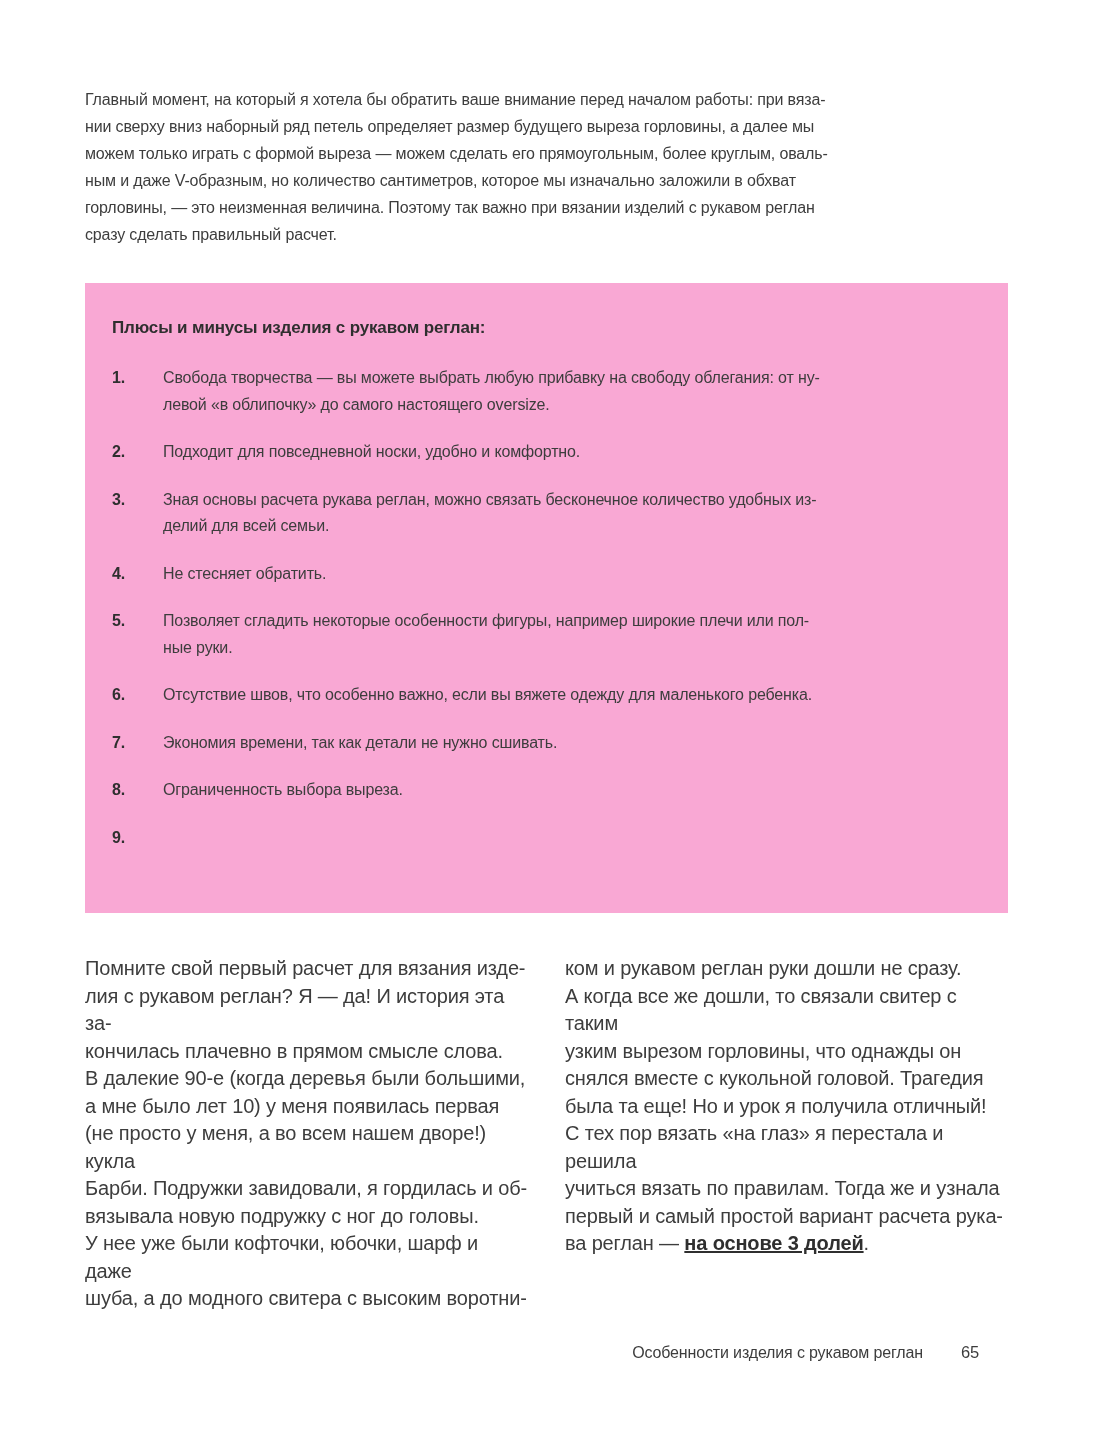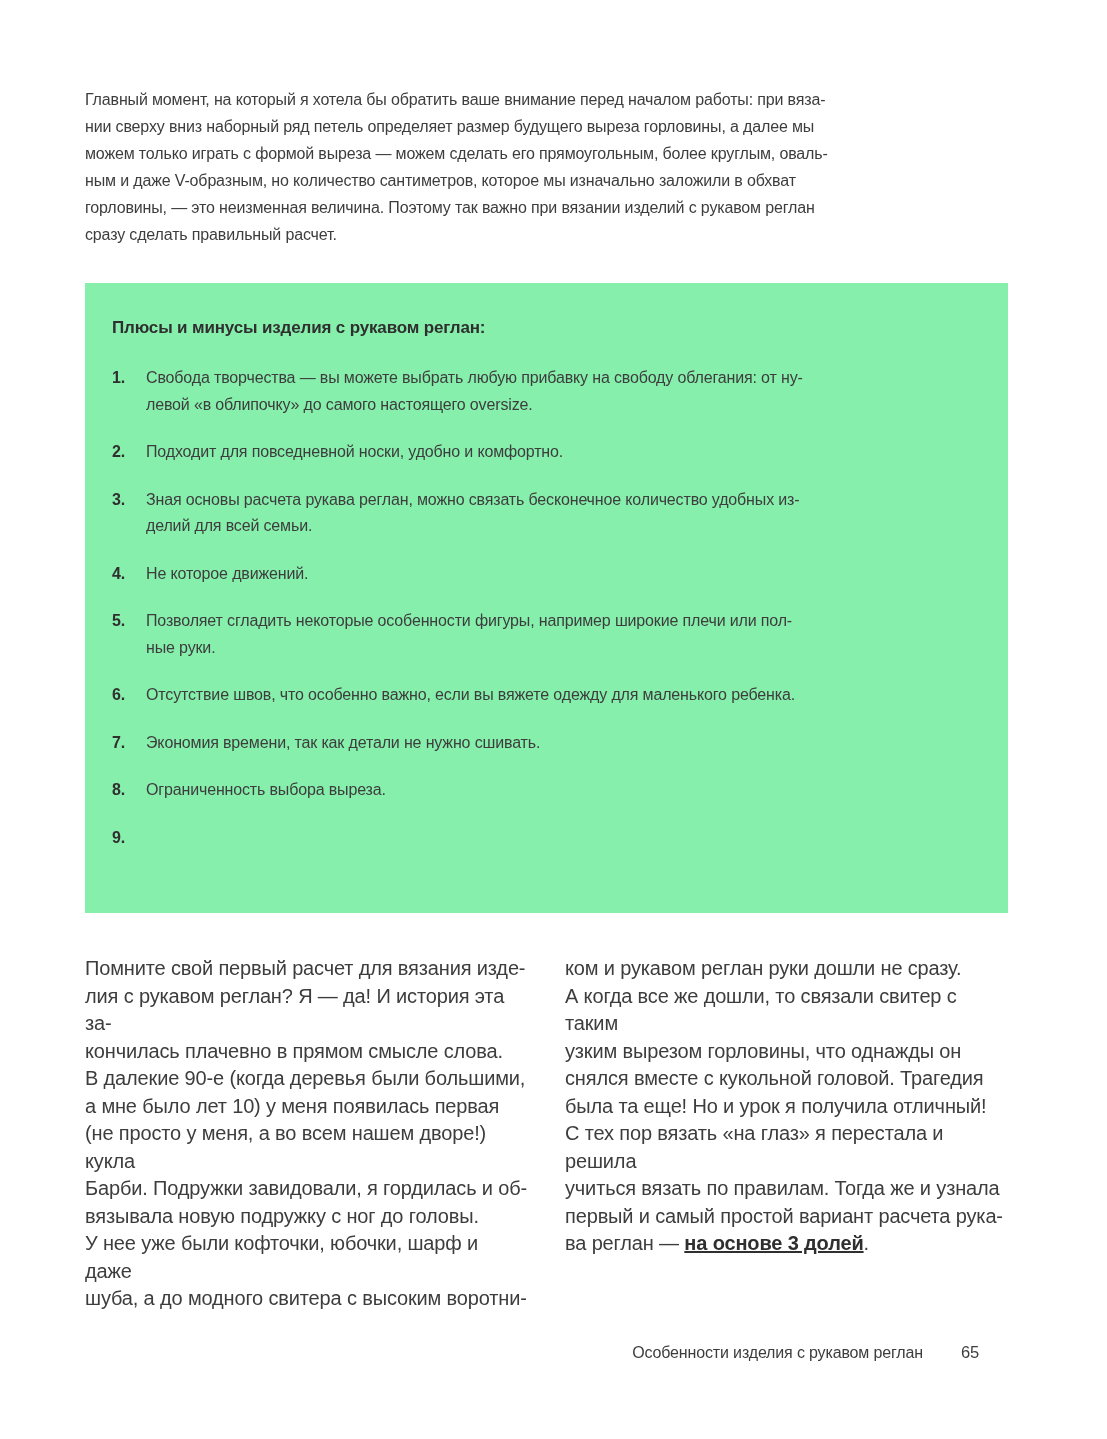--- a/index.html
+++ b/index.html
@@ -39,21 +39,21 @@
   .box-item {
     display: flex;
     margin-bottom: 21px;
     font-size: 16px; line-height: 26.5px;
   }
   .box-item .num {
     flex: none; width: 34px;
     font-weight: bold;
     color: #2f2f2f;
   }
-  .box-item .item-text { white-space: pre-line; }
+  .box-item .item-text { white-space: pre-line; margin-left: 17px; }
   .columns {
     position: absolute;
     left: 85px; top: 955px; width: 925px;
     display: flex; gap: 35px;
     font-size: 20px; line-height: 27.5px;
   }
   .col { width: 445px; white-space: pre-line; }
   .col strong { font-weight: bold; color: #2f2f2f; text-decoration: underline; }
   .footer {
     position: absolute;
@@ -68,40 +68,40 @@
 
 <div class="page" style="color: rgb(61, 61, 61);">
 
   <p class="intro">Главный момент, на который я хотела бы обратить ваше внимание перед началом работы: при вяза-
 нии сверху вниз наборный ряд петель определяет размер будущего выреза горловины, а далее мы
 можем только играть с формой выреза — можем сделать его прямоугольным, более круглым, оваль-
 ным и даже V-образным, но количество сантиметров, которое мы изначально заложили в обхват
 горловины, — это неизменная величина. Поэтому так важно при вязании изделий с рукавом реглан
 сразу сделать правильный расчет.</p>
 
-  <section class="info-box" style="background-color: #86efac;">
+  <section class="info-box" style="background-color: #f9a8d4;">
     <h2 class="box-title">Плюсы и минусы изделия с рукавом реглан:</h2>
     <ol class="box-list">
       <li class="box-item">
         <span class="num">1.</span>
         <span class="item-text">Свобода творчества — вы можете выбрать любую прибавку на свободу облегания: от ну-
 левой «в облипочку» до самого настоящего oversize.</span>
       </li>
       <li class="box-item">
         <span class="num">2.</span>
         <span class="item-text">Подходит для повседневной носки, удобно и комфортно.</span>
       </li>
       <li class="box-item">
         <span class="num">3.</span>
         <span class="item-text">Зная основы расчета рукава реглан, можно связать бесконечное количество удобных из-
 делий для всей семьи.</span>
       </li>
       <li class="box-item">
         <span class="num">4.</span>
-        <span class="item-text">Не которое движений.</span>
+        <span class="item-text">Не стесняет обратить.</span>
       </li>
       <li class="box-item">
         <span class="num">5.</span>
         <span class="item-text">Позволяет сгладить некоторые особенности фигуры, например широкие плечи или пол-
 ные руки.</span>
       </li>
       <li class="box-item">
         <span class="num">6.</span>
         <span class="item-text">Отсутствие швов, что особенно важно, если вы вяжете одежду для маленького ребенка.</span>
       </li>

